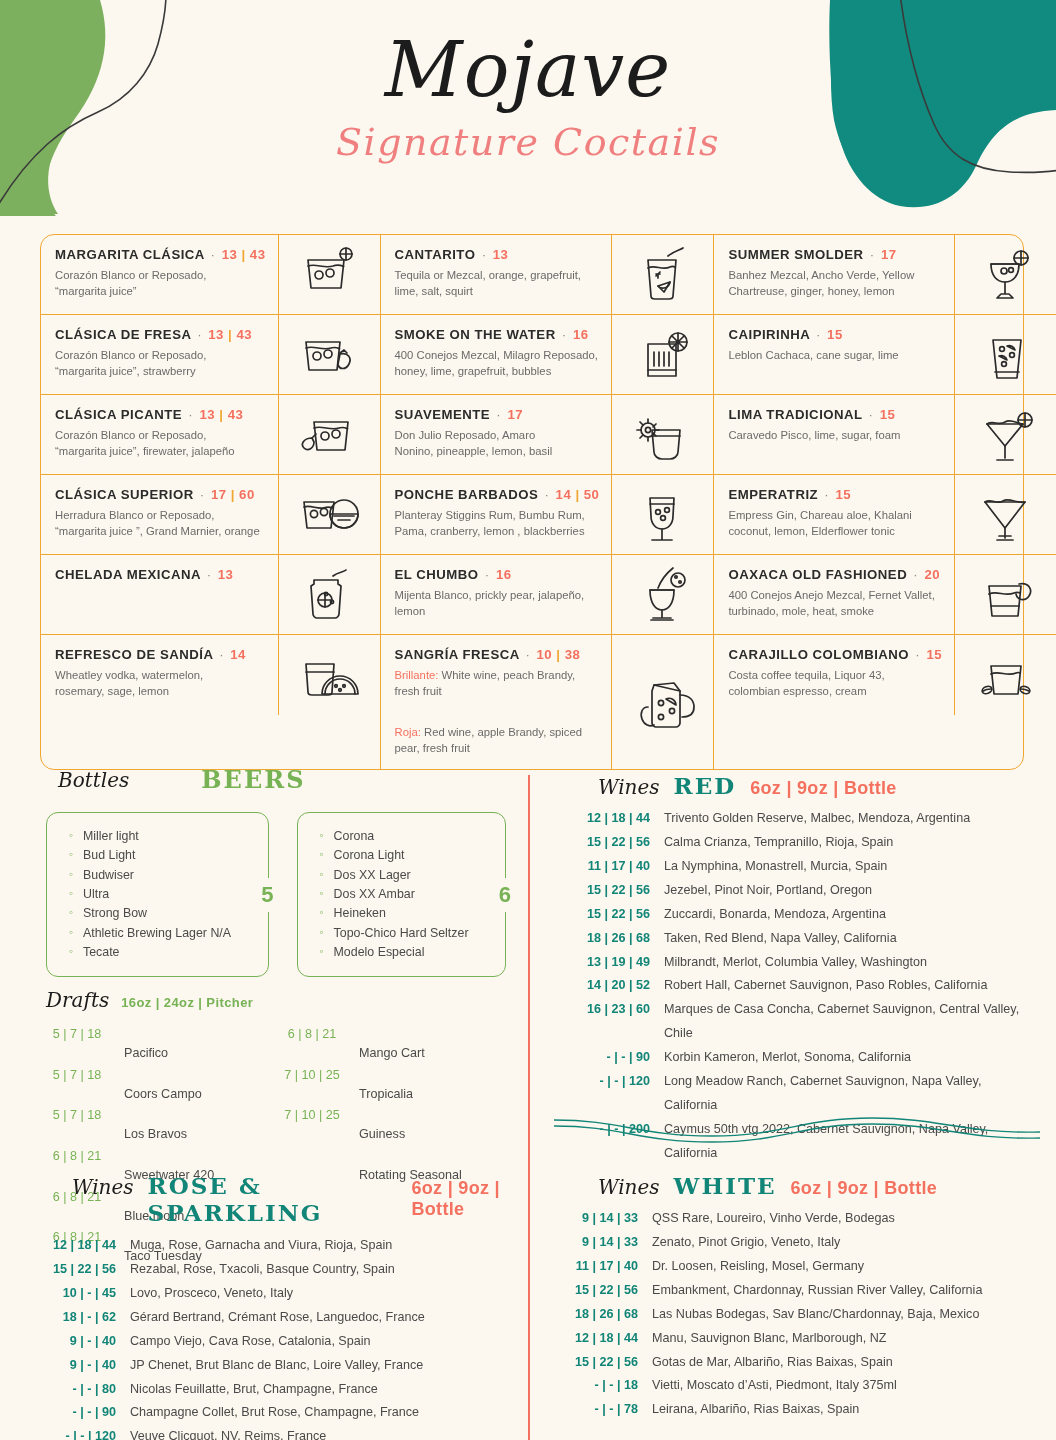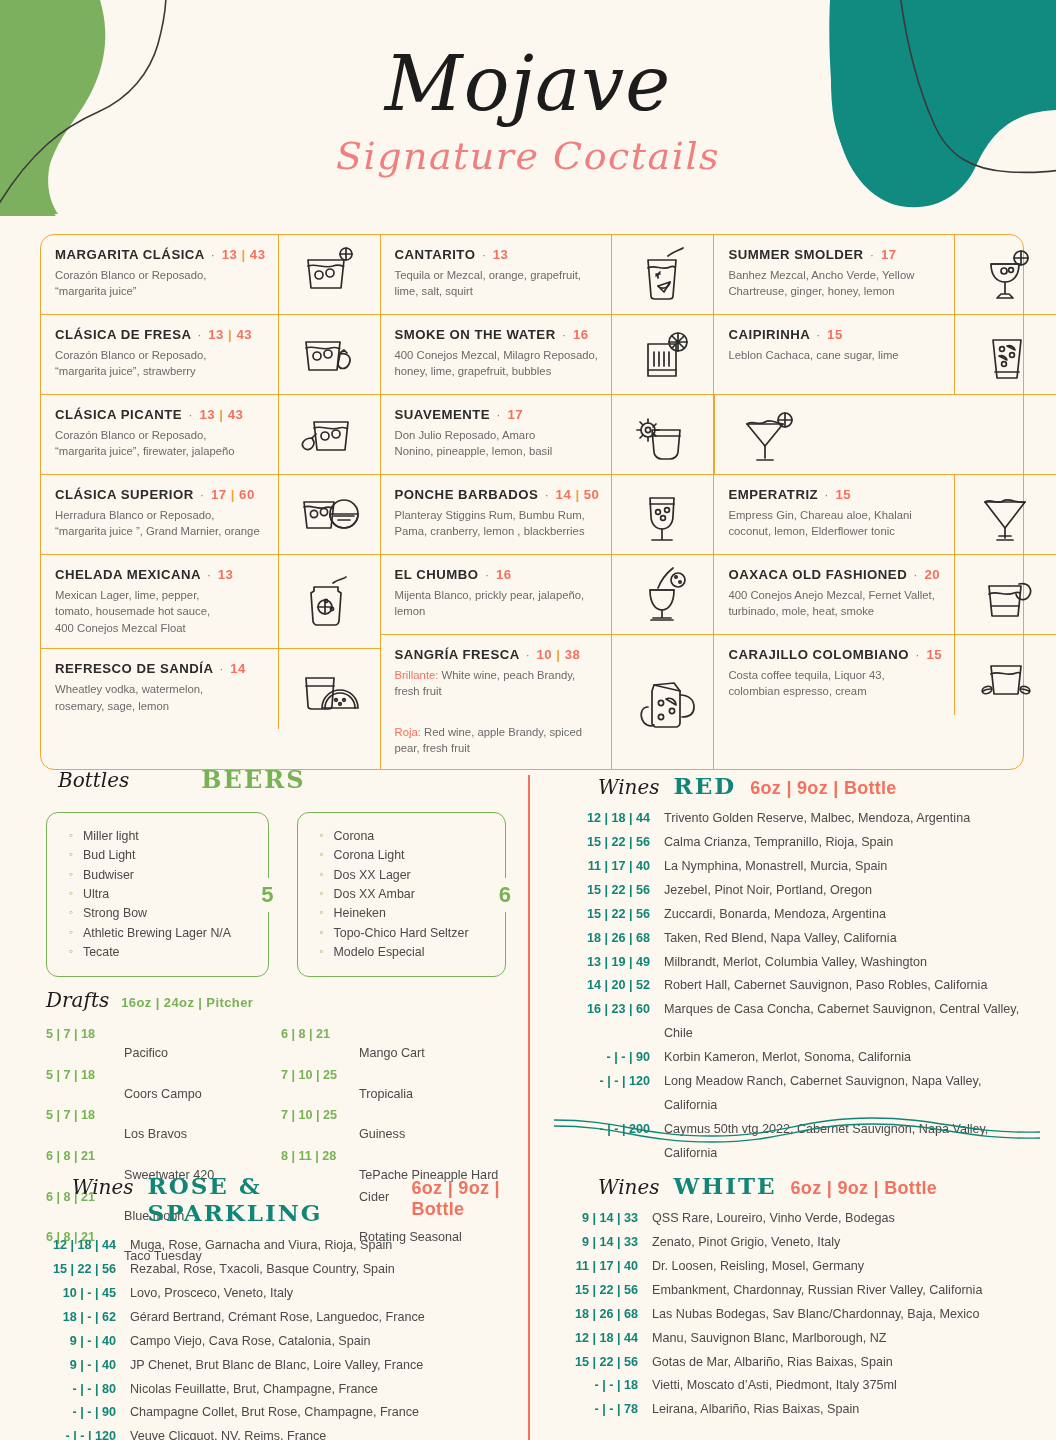--- a/index.html
+++ b/index.html
@@ -8,21 +8,21 @@
     background: #fdf8ef;
     font-family: "Liberation Sans", sans-serif;
     overflow: hidden;
   }
   .page { position: relative; width: 1056px; height: 1440px; overflow: hidden; }
 
   
   .deco { position: absolute; top: 0; left: 0; width: 1056px; height: 1440px; pointer-events: none; }
 
   
-  .header { position: absolute; top: 18px; left: 0; width: 1056px; text-align: center; }
+  .header { position: absolute; top: 4px; left: 0; width: 1056px; text-align: center; }
   .brand {
     font-family: "DejaVu Serif", serif;
     font-style: italic;
     font-weight: 400;
     font-size: 76px;
     color: #1c1c1c;
     letter-spacing: 1px;
     margin-top: 26px;
     line-height: 1.05;
   }
@@ -128,22 +128,22 @@
   
   .drafts { position: absolute; left: 46px; top: 988px; width: 470px; }
   .drafts-head { display: flex; align-items: baseline; gap: 12px; }
   .drafts-units {
     font-size: 13px; font-weight: bold; color: #77b255; letter-spacing: 0.4px;
   }
   .drafts-cols { display: flex; margin-top: 12px; }
   .drafts-col { flex: 1 1 50%; }
   .draft-row { display: flex; font-size: 12.6px; line-height: 1.72; }
   .draft-price {
-    flex: 0 0 78px; text-align: left;
-    font-weight: bold; color: #77b255; padding-right: 16px;
+    flex: 0 0 78px; text-align: center;
+    font-weight: normal; color: #77b255; padding-right: 16px;
   }
   .draft-name { color: #4a4a4a; margin-top: 19px; }
 
   
   .wine-head { display: flex; align-items: baseline; gap: 14px; padding-left: 38px; }
   .wine-title {
     font-family: "DejaVu Serif", serif;
     font-weight: bold;
     letter-spacing: 2px;
     color: #118577;
@@ -261,21 +261,20 @@
                 <circle cx="30" cy="30" r="3.6"></circle>
                 <circle cx="50" cy="32" r="14"></circle>
                 <path d="M36,32 A14,14 0 0 0 64,32 Z"></path>
                 <path d="M40,34 L60,34 M44,38 L56,38"></path>
               </svg>
             </div>
           </div>
           <div class="ck-row">
             <div class="ck-text">
               <div class="ck-name">CHELADA MEXICANA <span class="ck-dot">·</span> <span class="ck-price">13</span></div>
-              <div class="ck-desc">Mexican Lager, lime, pepper,<br>tomato, housemade hot sauce,<br>400 Conejos Mezcal Float</div>
             </div>
             <div class="ck-art">
               <svg width="72" height="66" viewBox="0 0 70 66" fill="none" stroke="#2b2b2b" stroke-width="1.7" stroke-linecap="round" stroke-linejoin="round">
                 <path d="M20,18 L44,18 L44,22 L47,24 L45,52 C45,54 43,56 41,56 L23,56 C21,56 19,54 19,52 L17,24 L20,22 Z"></path>
                 <path d="M39,14 C44,10 50,10 52,8"></path>
                 <circle cx="32" cy="32" r="1.6"></circle>
                 <circle cx="38" cy="40" r="1.6"></circle>
                 <path d="M24,38 A7,7 0 1 0 38,38 A7,7 0 1 0 24,38 Z"></path>
                 <path d="M31,31 L31,45 M24,38 L38,38"></path>
               </svg>
@@ -430,20 +429,24 @@
                 <path d="M24,50 L48,50"></path>
                 <circle cx="31" cy="27" r="2.4"></circle>
                 <circle cx="41" cy="33" r="2.4"></circle>
                 <circle cx="33" cy="42" r="2.4"></circle>
                 <path d="M36,24 A6,6 0 0 1 44,28 Z"></path>
                 <path d="M28,34 A6,6 0 0 1 36,38 Z"></path>
               </svg>
             </div>
           </div>
           <div class="ck-row">
+            <div class="ck-text">
+              <div class="ck-name">LIMA TRADICIONAL <span class="ck-dot">·</span> <span class="ck-price">15</span></div>
+              <div class="ck-desc">Caravedo Pisco, lime, sugar, foam</div>
+            </div>
             <div class="ck-art">
               <svg width="72" height="66" viewBox="0 0 70 66" fill="none" stroke="#2b2b2b" stroke-width="1.7" stroke-linecap="round" stroke-linejoin="round">
                 <path d="M16,22 L52,22 L34,44 Z"></path>
                 <path d="M16,22 C22,18 28,24 34,20 C40,16 46,22 52,22"></path>
                 <path d="M34,44 L34,56 M26,58 L42,58"></path>
                 <circle cx="54" cy="18" r="7"></circle>
                 <path d="M54,11 L54,25 M47,18 L61,18"></path>
               </svg>
             </div>
           </div>
@@ -566,24 +569,20 @@
           </div>
           <div class="draft-row">
             <span class="draft-price">7 | 10 | 25</span>
             <span class="draft-name">Tropicalia</span>
           </div>
           <div class="draft-row">
             <span class="draft-price">7 | 10 | 25</span>
             <span class="draft-name">Guiness</span>
           </div>
           <div class="draft-row">
-            <span class="draft-price">8 | 11 | 28</span>
-            <span class="draft-name">TePache Pineapple Hard Cider</span>
-          </div>
-          <div class="draft-row">
             <span class="draft-price"></span>
             <span class="draft-name">Rotating Seasonal</span>
           </div>
         </div>
     </div>
   </div>
 
   <div class="vline"></div>
 
   <div class="reds">

